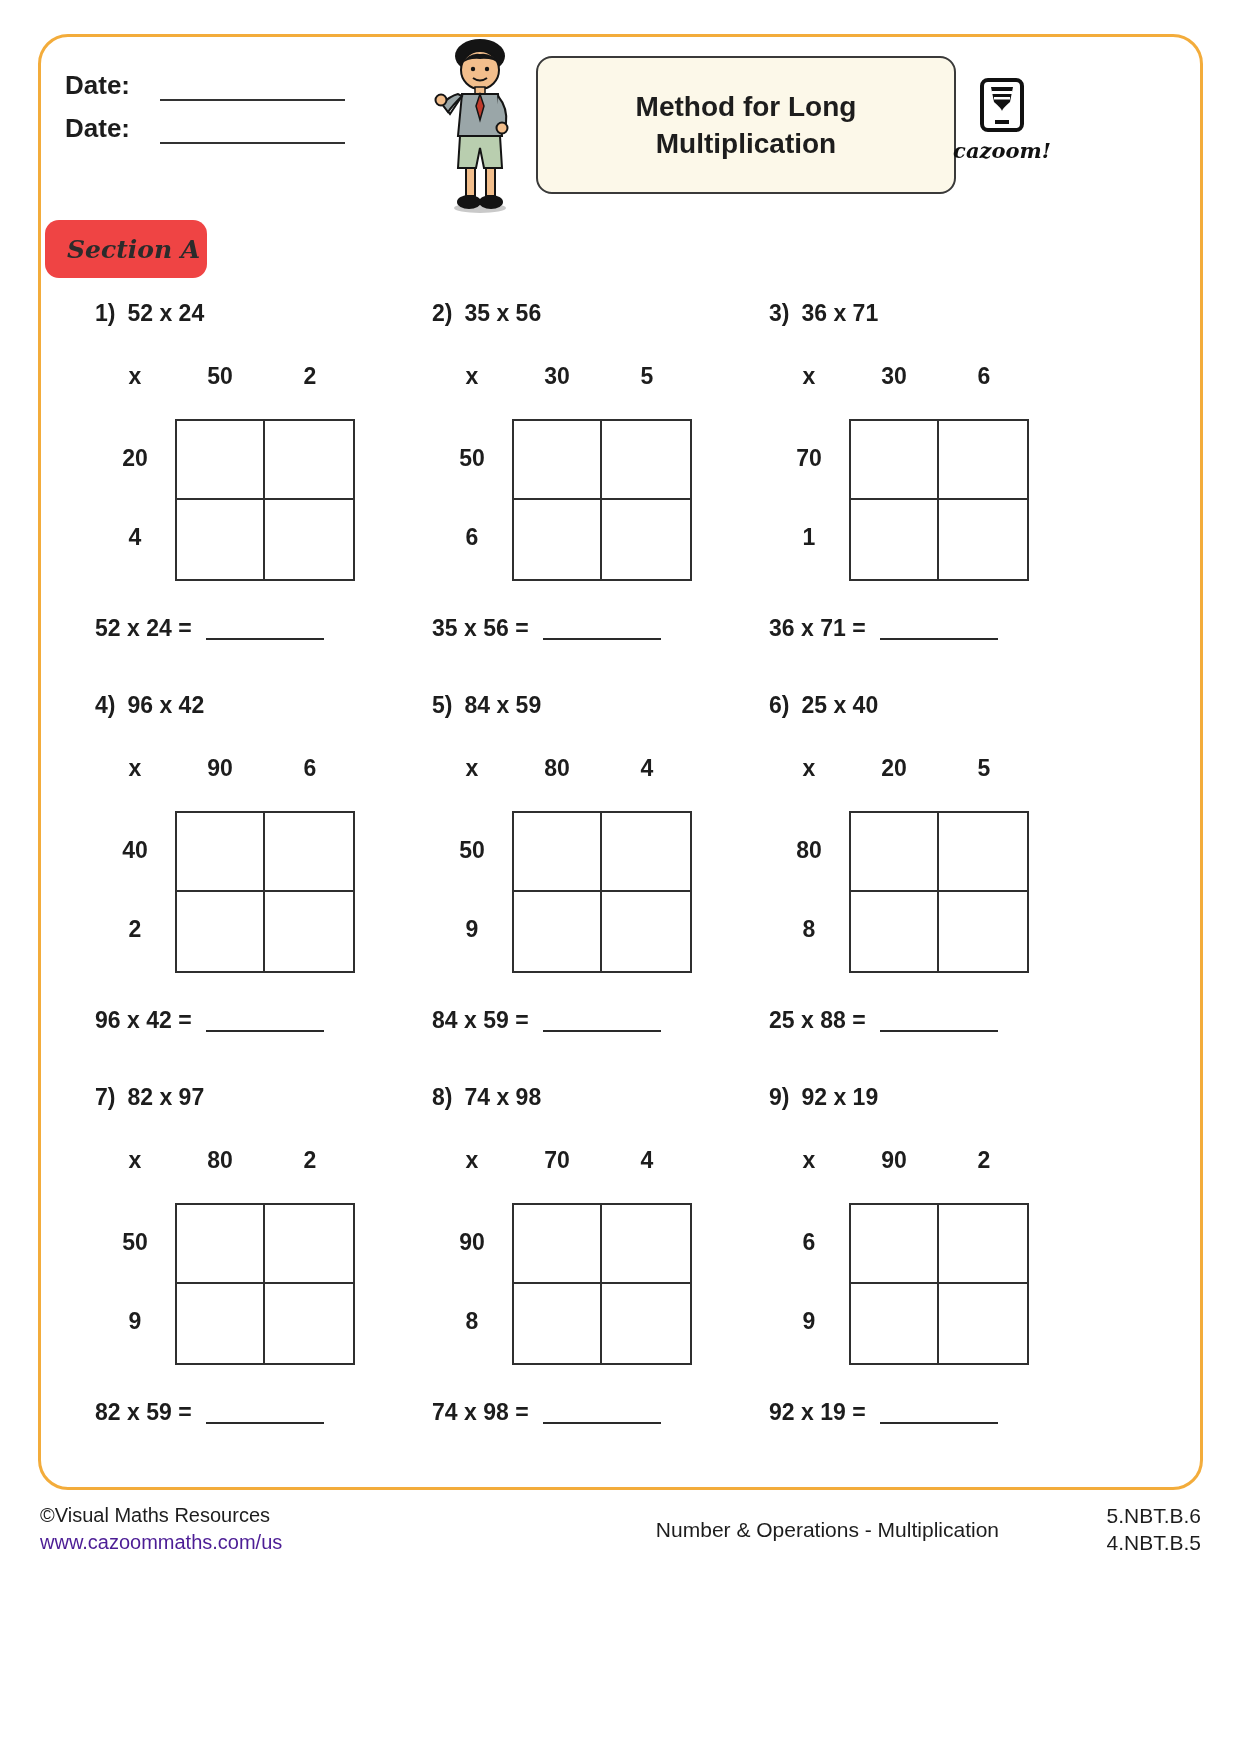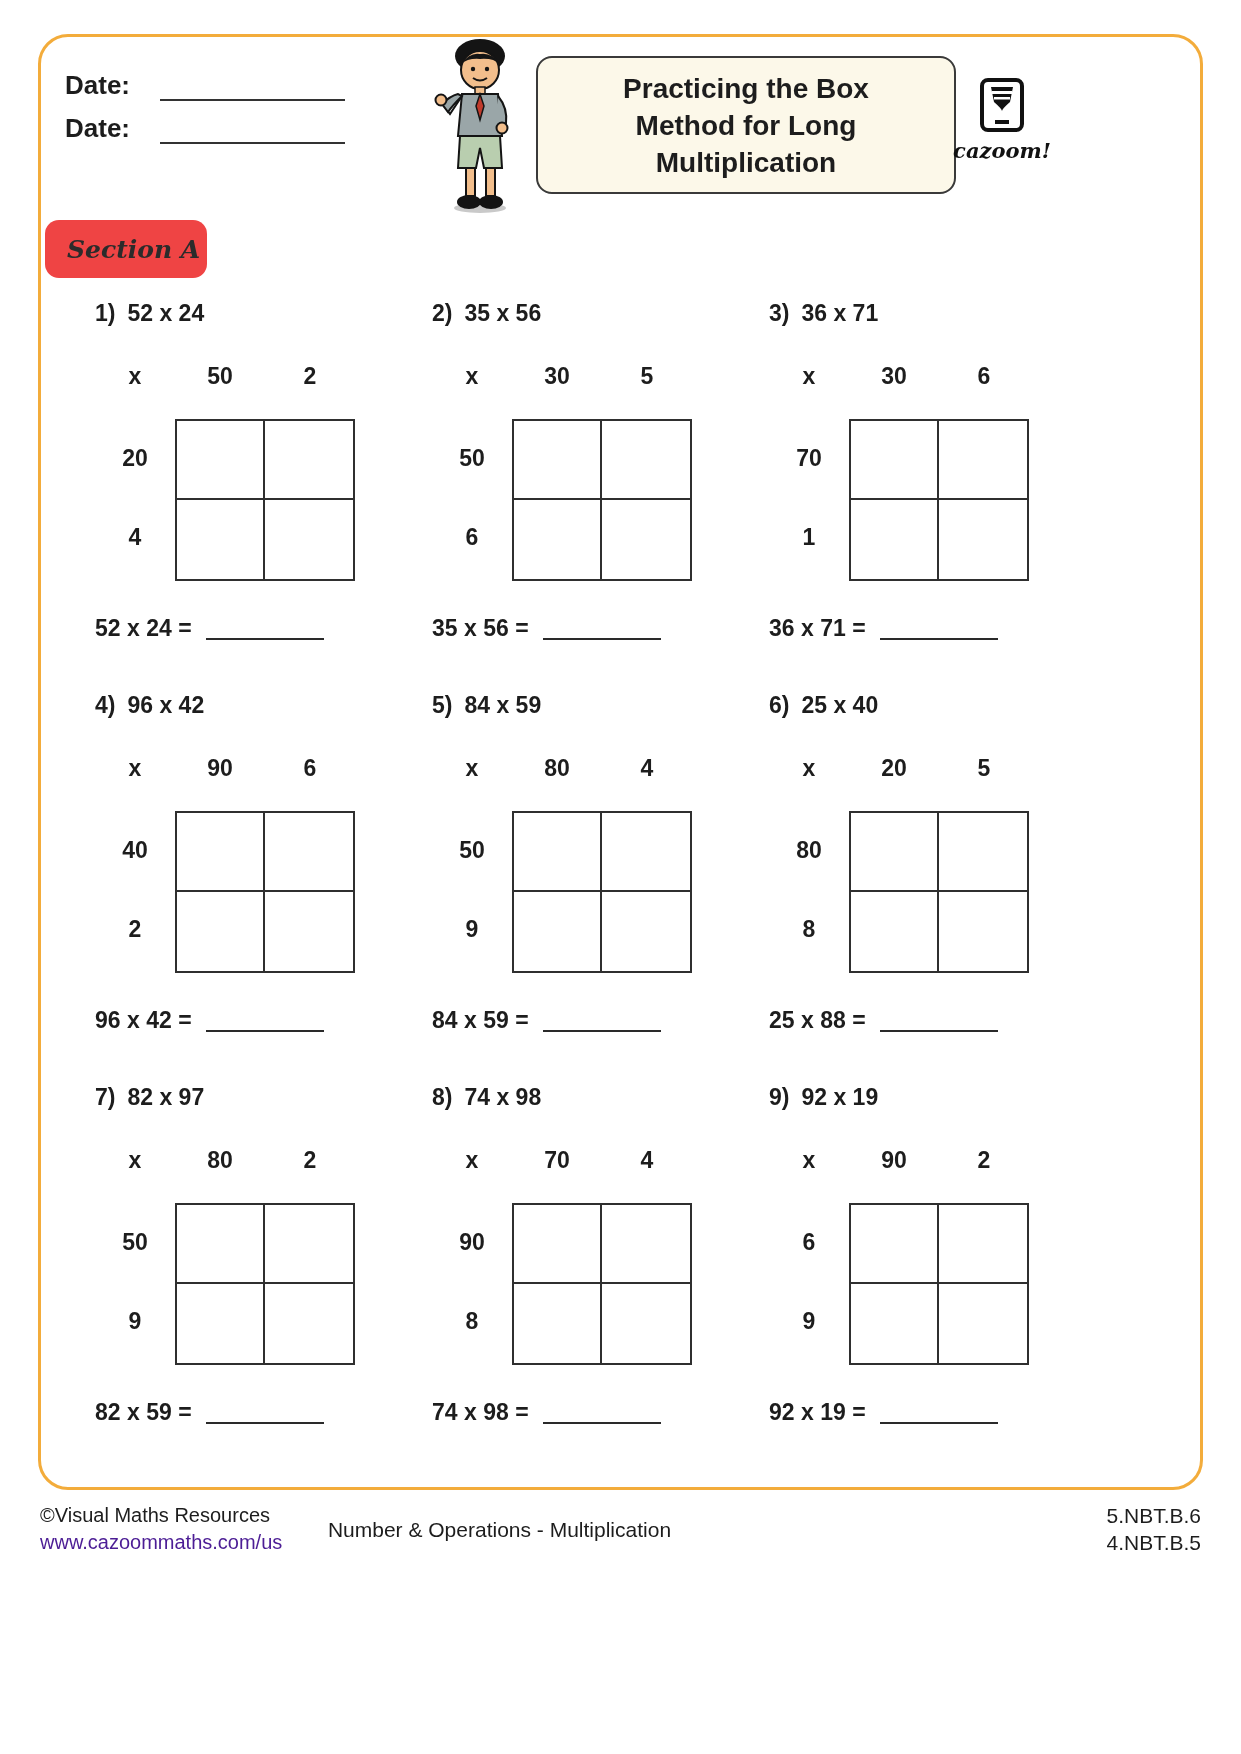--- a/index.html
+++ b/index.html
@@ -74,21 +74,21 @@
   .ans-line {
     display:inline-block; width:118px; height:22px; margin-left:14px;
     border-bottom:2px solid #2a2a2a; vertical-align:-4px;
   }
 
   
   .footer-left { position:absolute; left:40px; top:1502px; font-size:20px; line-height:27px; }
   .footer-url { color:#4c1d95; }
   .footer-center {
     position:absolute; left:0; top:1518px; width:999px;
-    text-align:center; font-size:21px;
+    text-align:right; font-size:21px;
   }
   .footer-right {
     position:absolute; right:40px; top:1502px; font-size:21px;
     line-height:27px; text-align:right;
   }
 </style>
 </head>
 <body>
 
 <div class="page-border"></div>
@@ -119,21 +119,20 @@
     <circle cx="74" cy="92" r="5.5" fill="#F2BE8C" stroke="#141414" stroke-width="2"></circle>
     <path d="M32 100 L72 100 L74 132 L56 132 L52 112 L48 132 L30 132 Z" fill="#B9CEAF" stroke="#141414" stroke-width="2"></path>
     <rect x="38" y="132" width="9" height="28" fill="#F2BE8C" stroke="#141414" stroke-width="2"></rect>
     <rect x="58" y="132" width="9" height="28" fill="#F2BE8C" stroke="#141414" stroke-width="2"></rect>
     <ellipse cx="41" cy="166" rx="12" ry="7" fill="#141414"></ellipse>
     <ellipse cx="63" cy="166" rx="12" ry="7" fill="#141414"></ellipse>
   </svg>
 </div>
 
 <div class="title-box">
-  <div class="title-line">Practicing the Box</div>
   <div class="title-line">Method for Long</div>
   <div class="title-line">Multiplication</div>
 </div>
 
 <div class="logo">
   <span>
     <svg width="46" height="54" viewBox="0 0 46 54">
       <rect x="3" y="2" width="40" height="50" rx="6" fill="#ffffff" stroke="#111111" stroke-width="4"></rect>
       <path d="M12 9 L34 9 L31 24 Q23 31 23 33 L23 42 L30 42 L30 46 L16 46 L16 42 L23 42 L23 33 Q23 31 15 24 Z" fill="#111111"></path>
       <rect x="13" y="13" width="20" height="3" fill="#ffffff"></rect>

